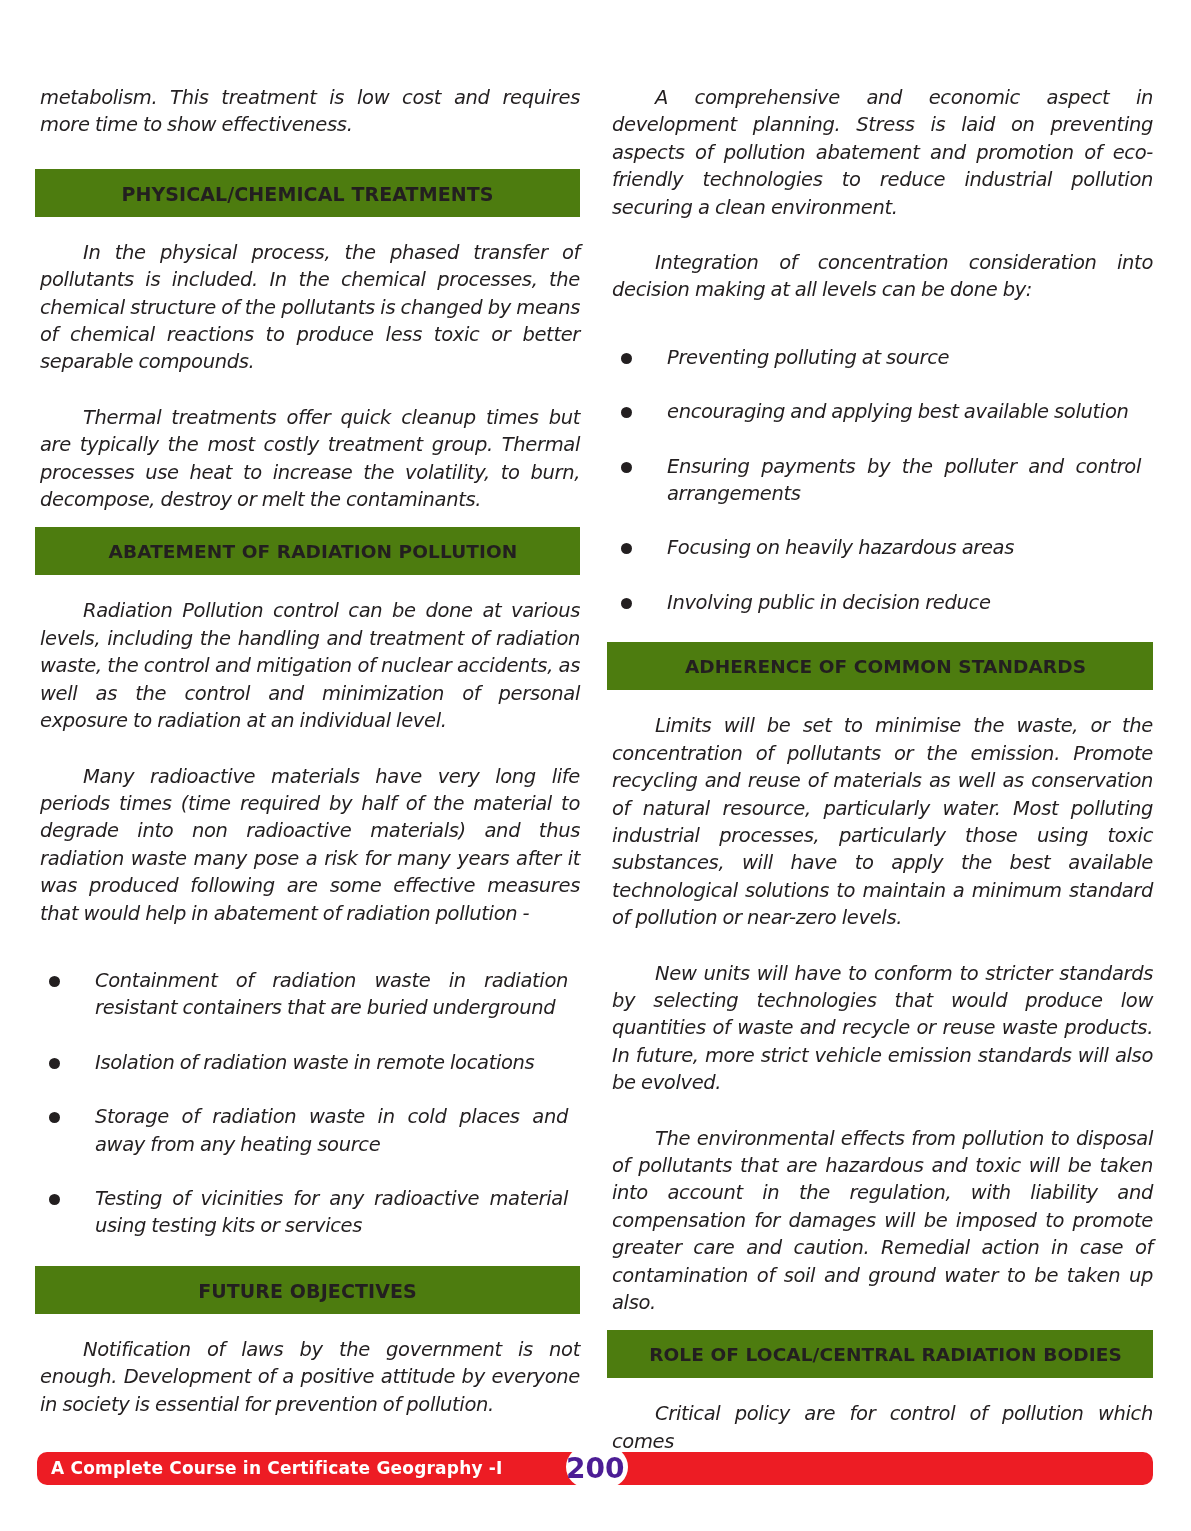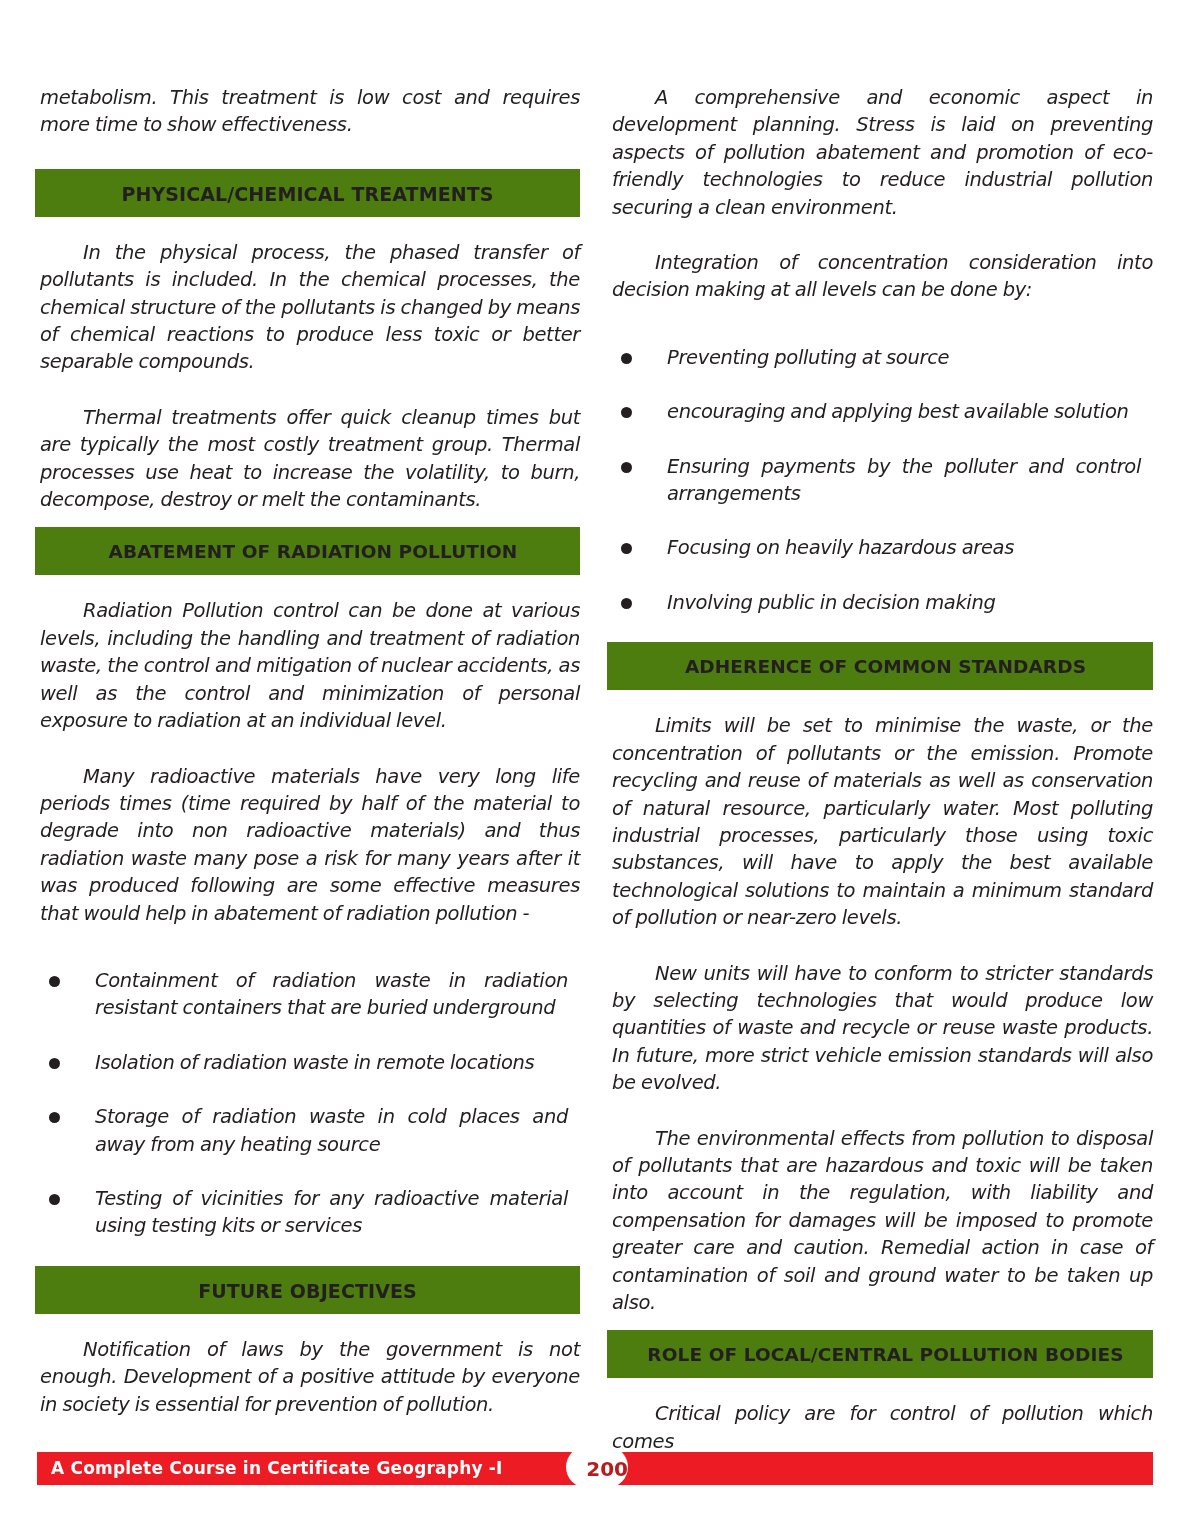--- a/index.html
+++ b/index.html
@@ -74,45 +74,45 @@
     }
 
     
     .footer {
       position: absolute;
       left: 37px;
       top: 1452px;
       width: 1116px;
       height: 33px;
       background: #ed1c24;
-      border-radius: 0;
+      border-radius: 10px;
     }
     .footer-title {
       position: absolute;
       left: 14px;
       top: 0;
       line-height: 33px;
       color: #ffffff;
       font-weight: bold;
       font-size: 17px;
       letter-spacing: 0.2px;
     }
     .page-pill {
       position: absolute;
       left: 529px;
       top: -6px;
       width: 62px;
       height: 42px;
       background: #ffffff;
       border-radius: 21px;
-      text-align: right;
+      text-align: left;
       line-height: 46px;
       font-weight: bold;
-      font-size: 20px;
-      color: #b91c1c;
+      font-size: 28px;
+      color: #4c1d95;
     }
   </style>
 </head>
 <body>
 
 <div class="col col-left">
   <p class="para">metabolism. This treatment is low cost and requires more time to show effectiveness.</p>
 
   <div style="height:30px"></div>
   <div class="section-head">PHYSICAL/CHEMICAL TREATMENTS</div>
@@ -172,35 +172,35 @@
     <li class="bullet-item" style="margin-top:27px">
       <span class="bullet-dot"></span>
       <span>Ensuring payments by the polluter and control arrangements</span>
     </li>
     <li class="bullet-item" style="margin-top:27px">
       <span class="bullet-dot"></span>
       <span>Focusing on heavily hazardous areas</span>
     </li>
     <li class="bullet-item" style="margin-top:27px">
       <span class="bullet-dot"></span>
-      <span>Involving public in decision making</span>
+      <span>Involving public in decision reduce</span>
     </li>
   </ul>
 
   <div style="height:14px"></div>
   <div class="section-head small">ADHERENCE OF COMMON STANDARDS</div>
   <div style="height:22px"></div>
   <p class="para indent">Limits will be set to minimise the waste, or the concentration of pollutants or the emission. Promote recycling and reuse of materials as well as conservation of natural resource, particularly water. Most polluting industrial processes, particularly those using toxic substances, will have to apply the best available technological solutions to maintain a minimum standard of pollution or near-zero levels.</p>
   <div style="height:28px"></div>
   <p class="para indent">New units will have to conform to stricter standards by selecting technologies that would produce low quantities of waste and recycle or reuse waste products. In future, more strict vehicle emission standards will also be evolved.</p>
   <div style="height:28px"></div>
   <p class="para indent">The environmental effects from pollution to disposal of pollutants that are hazardous and toxic will be taken into account in the regulation, with liability and compensation for damages will be imposed to promote greater care and caution. Remedial action in case of contamination of soil and ground water to be taken up also.</p>
 
   <div style="height:14px"></div>
-  <div class="section-head small">ROLE OF LOCAL/CENTRAL POLLUTION BODIES</div>
+  <div class="section-head small">ROLE OF LOCAL/CENTRAL RADIATION BODIES</div>
   <div style="height:22px"></div>
   <p class="para indent">Critical policy are for control of pollution which comes</p>
 </div>
 
 <div class="footer">
   <span class="footer-title">A Complete Course in Certificate Geography -I</span>
   <span class="page-pill">200</span>
 </div>
 
 </body></html>

